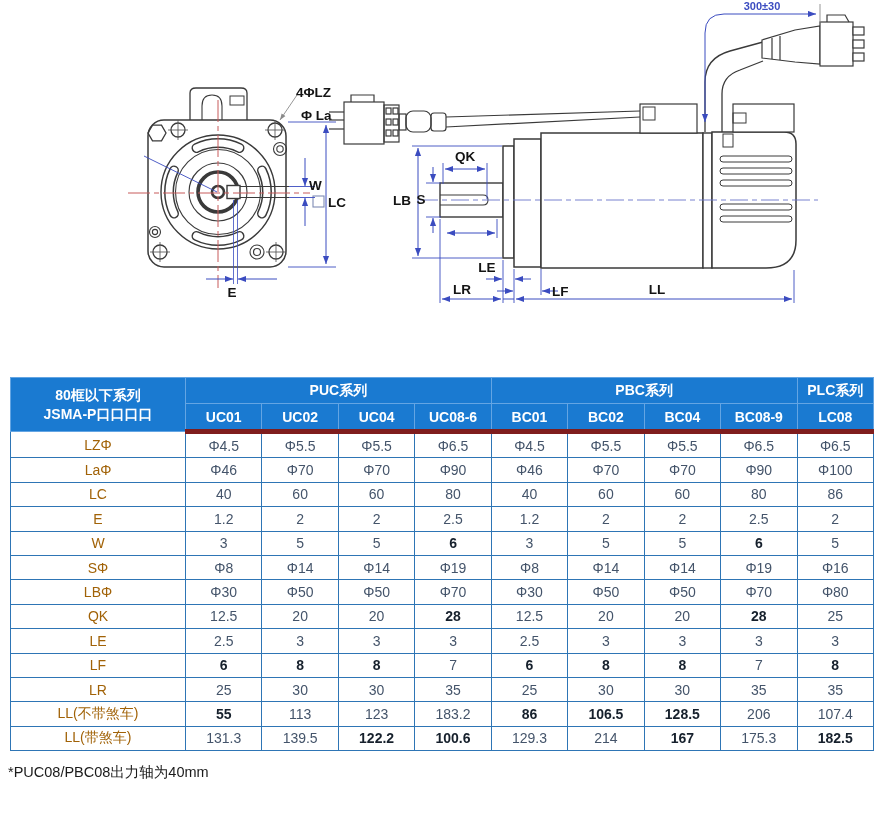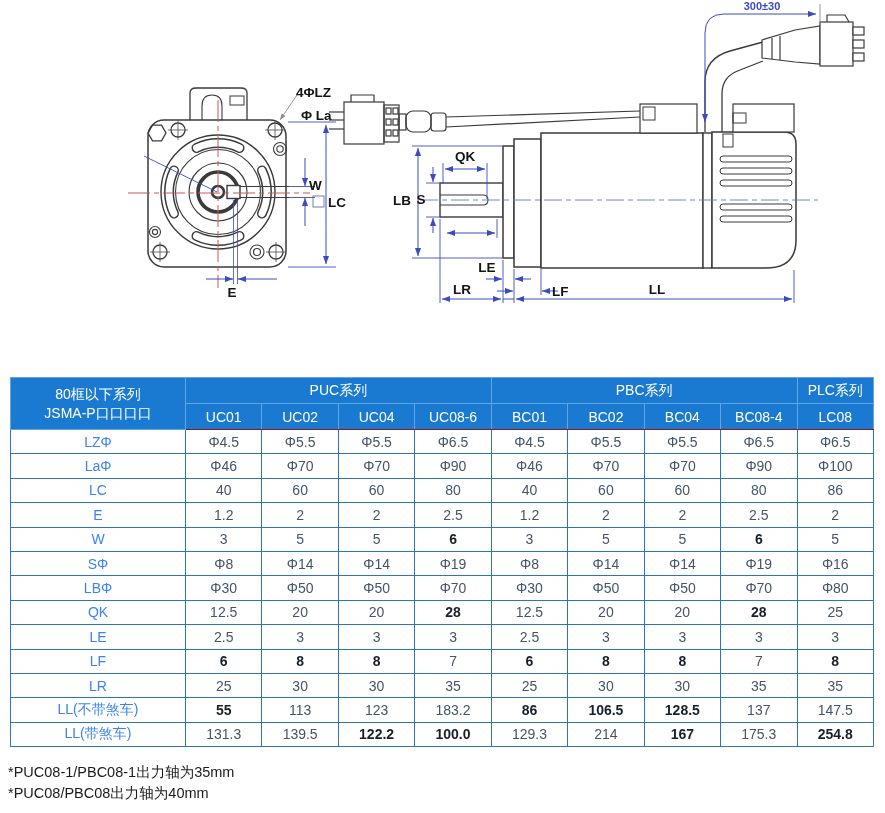--- a/index.html
+++ b/index.html
@@ -13,30 +13,30 @@
   .dimtext{font-family:"Liberation Sans","DejaVu Sans",sans-serif;font-weight:700;font-size:13.5px;fill:#141414;}
   .cabletext{font-family:"Liberation Sans","DejaVu Sans",sans-serif;font-weight:600;font-size:11px;fill:#3b4cc0;}
   
   #spec-table{
     position:absolute;left:10px;top:377px;width:864px;
     border-collapse:collapse;table-layout:fixed;
     border:1px solid #2e75b5;
     font-size:14px;
   }
   #spec-table thead th{
-    background:#1a7ad1;color:#ffffff;font-weight:400;
+    background:#1a7ad1;color:#ffffff;font-weight:700;
     border:1px solid #64a5e3;height:25px;padding:0;text-align:center;
   }
-  #spec-table thead tr:last-child th{border-bottom:1px solid #7f1d1d;}
+  #spec-table thead tr:last-child th{border-bottom:5px solid #7f1d1d;}
   #spec-table th.corner{line-height:1.3;font-size:14px;}
   #spec-table tbody td{
     border:1px solid #2e75b5;background:#ffffff;height:23.4px;padding:0;
     text-align:center;color:#44546a;
   }
-  #spec-table tbody td.rowlabel{color:#3b82f6;}
+  #spec-table tbody td.rowlabel{color:#a16207;}
   #spec-table tbody td.strong{color:#16202c;font-weight:700;}
   
   #footnotes{position:absolute;left:8px;top:762px;color:#1b1b1b;font-size:14.5px;line-height:21px;}
 </style>
 </head>
 <body>
 
 <svg id="drawing" width="885" height="372" viewBox="0 0 885 372">
   <defs>
     <marker id="mE" orient="auto" markerWidth="10" markerHeight="8" refX="8" refY="3.5">
@@ -271,21 +271,21 @@
       <th>PLC系列</th>
     </tr>
     <tr id="col-header-row">
         <th>UC01</th>
         <th>UC02</th>
         <th>UC04</th>
         <th>UC08-6</th>
         <th>BC01</th>
         <th>BC02</th>
         <th>BC04</th>
-        <th>BC08-4</th>
+        <th>BC08-9</th>
         <th>LC08</th>
       </tr>
   </thead>
   <tbody id="table-body">
       <tr>
         <td class="rowlabel">LZΦ</td>
         <td>Φ4.5</td>
         <td>Φ5.5</td>
         <td>Φ5.5</td>
         <td>Φ6.5</td>
@@ -417,34 +417,33 @@
       </tr>
       <tr>
         <td class="rowlabel">LL(不带煞车)</td>
         <td class="strong">55</td>
         <td>113</td>
         <td>123</td>
         <td>183.2</td>
         <td class="strong">86</td>
         <td class="strong">106.5</td>
         <td class="strong">128.5</td>
-        <td>137</td>
-        <td>147.5</td>
+        <td>206</td>
+        <td>107.4</td>
       </tr>
       <tr>
         <td class="rowlabel">LL(带煞车)</td>
         <td>131.3</td>
         <td>139.5</td>
         <td class="strong">122.2</td>
-        <td class="strong">100.0</td>
+        <td class="strong">100.6</td>
         <td>129.3</td>
         <td>214</td>
         <td class="strong">167</td>
         <td>175.3</td>
-        <td class="strong">254.8</td>
+        <td class="strong">182.5</td>
       </tr>
     </tbody>
 </table>
 
 <div id="footnotes">
-  <div>*PUC08-1/PBC08-1出力轴为35mm</div>
   <div>*PUC08/PBC08出力轴为40mm</div>
 </div>
 
 </body></html>

